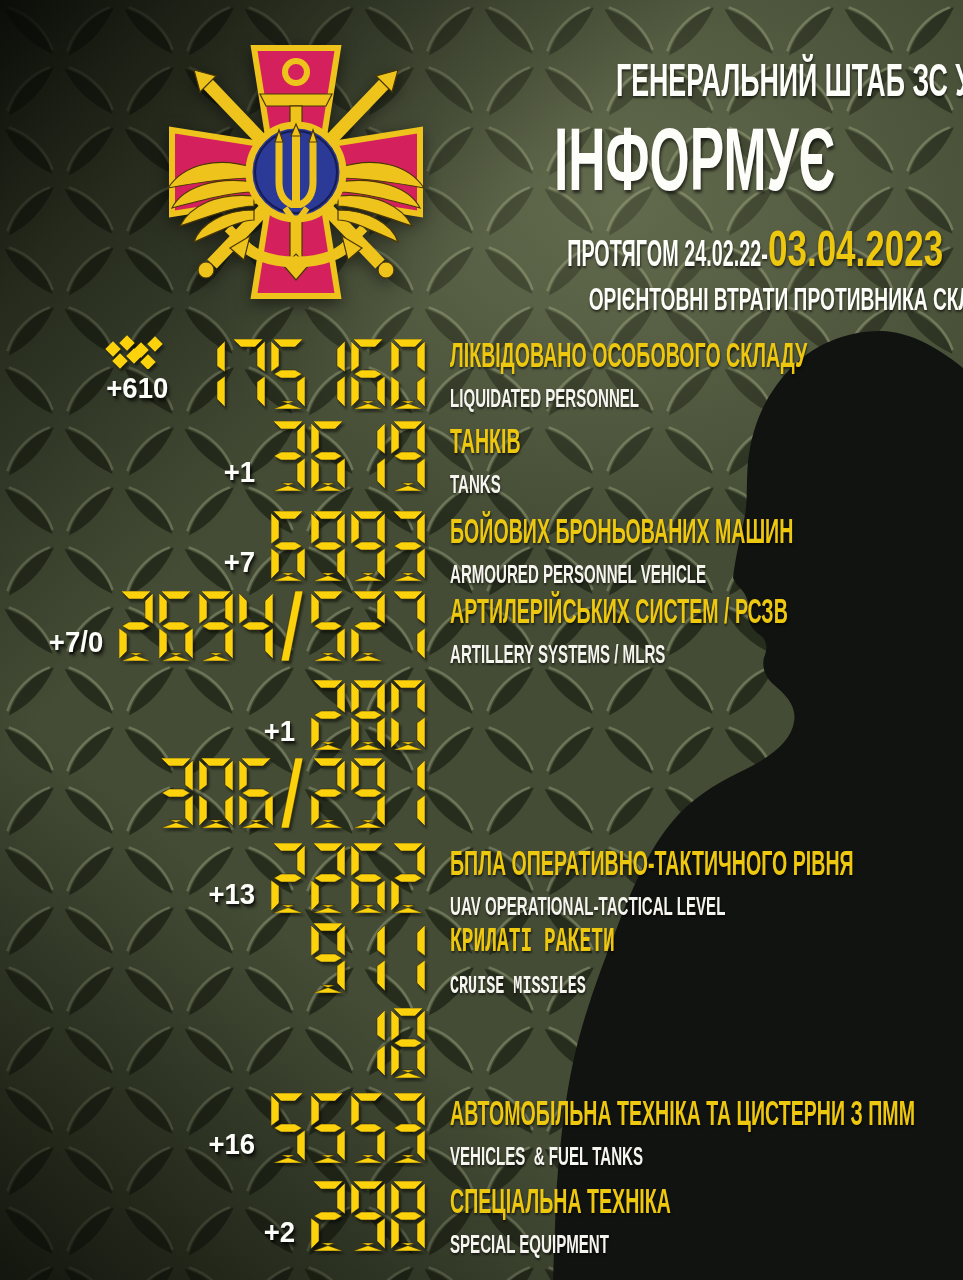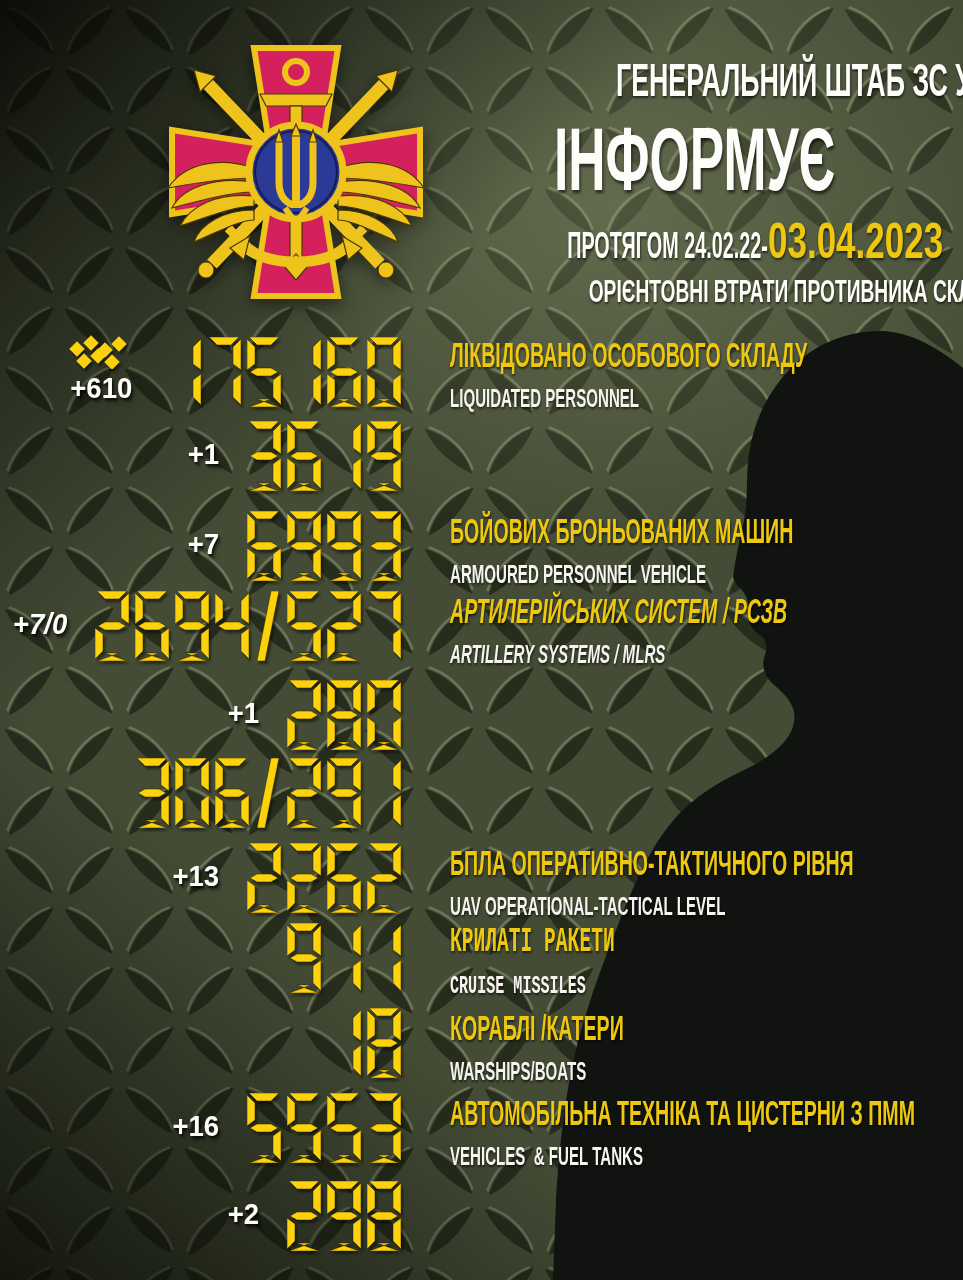--- a/index.html
+++ b/index.html
@@ -17,30 +17,30 @@
   #silhouette{position:absolute;left:0;top:0;}
 
   
   .cond{display:inline-block;white-space:nowrap;transform-origin:50% 50%;}
   .oL{transform-origin:0 50%;}
   .oR{transform-origin:100% 50%;}
 
   .header{position:absolute;left:445px;top:56px;width:500px;text-align:center;color:#fdfdf9;}
   .t1{font-size:47px;line-height:1;transform:scaleX(.57);text-shadow:1px 2px 3px rgba(0,0,0,.6);}
   .t2{font-size:89px;line-height:1;margin-top:12px;transform:scaleX(.58);text-shadow:2px 3px 4px rgba(0,0,0,.6);}
-  .dateline{margin-top:12px;line-height:1;white-space:nowrap;position:relative;left:-42px;}
+  .dateline{margin-top:20px;line-height:1;white-space:nowrap;position:relative;left:-42px;}
   .dp{font-size:36px;transform:scaleX(.55);text-shadow:1px 2px 3px rgba(0,0,0,.6);}
   .dd{font-size:50px;color:var(--yellow,#eec70f);transform:scaleX(.70);text-shadow:1px 2px 3px rgba(0,0,0,.6);}
   .dp,.dd{display:inline-block;vertical-align:baseline;}
   .t3{font-size:32px;line-height:1;margin-top:9px;transform:scaleX(.60);text-shadow:1px 2px 3px rgba(0,0,0,.6);}
 
   #emblem{position:absolute;left:166px;top:42px;filter:drop-shadow(0 5px 8px rgba(0,0,0,.5));}
 
   .row{position:absolute;left:0;width:963px;height:72px;}
-  .num{position:absolute;top:0;right:562px;display:flex;align-items:center;gap:28px;
+  .num{position:absolute;top:0;right:538px;display:flex;align-items:flex-end;gap:16px;
        filter:drop-shadow(2px 3px 1px rgba(0,0,0,.45));}
   .digits{display:flex;gap:6px;}
   .digits svg{display:block;}
   .inc{color:#fdfdf9;font-size:29px;line-height:1;margin-bottom:4px;transform:scaleX(.95);
        text-shadow:1px 2px 2px rgba(0,0,0,.55);}
   .stack{display:flex;flex-direction:column;align-items:flex-start;gap:5px;margin-bottom:2px;}
   .lab{position:absolute;left:450px;top:2px;line-height:1;}
   .ua{font-size:35px;color:var(--yellow,#eec70f);transform:scaleX(.56);
       text-shadow:1px 2px 3px rgba(0,0,0,.6);display:block;}
   .en{font-size:26px;color:#f6f4ef;margin-top:13px;transform:scaleX(.58);white-space:pre;
@@ -242,20 +242,24 @@
             <svg width="34" height="70" viewBox="0 0 34 70">
               <polygon points="2,0 32,0 24,8 10,8" fill="var(--digit)" stroke="rgba(40,32,4,.5)"></polygon>
               <polygon points="34,2 34,33 26,27 26,10" fill="var(--digit)" stroke="rgba(40,32,4,.5)"></polygon>
               <polygon points="34,37 34,68 26,60 26,43" fill="var(--digit)" stroke="rgba(40,32,4,.5)"></polygon>
               <polygon points="2,70 32,70 10,62 24,62" fill="var(--digit)" stroke="rgba(40,32,4,.5)"></polygon>
               <polygon points="0,2 8,10 8,27 0,33" fill="var(--digit)" stroke="rgba(40,32,4,.5)"></polygon>
               <polygon points="3,35 10,31 24,31 31,35 24,39 10,39" fill="var(--digit)" stroke="rgba(40,32,4,.5)"></polygon>
             </svg>
           </div>
         </div>
+        <div class="lab">
+          <span class="ua cond oL">ТАНКІВ</span>
+          <span class="en cond oL">TANKS</span>
+        </div>
       </div>
       <div class="row" style="top: 511px;">
         <div class="num">
           <span class="inc cond oR">+7</span>
           <div class="digits">
             <svg width="34" height="70" viewBox="0 0 34 70">
               <polygon points="2,0 32,0 24,8 10,8" fill="var(--digit)" stroke="rgba(40,32,4,.5)"></polygon>
               <polygon points="0,2 8,10 8,27 0,33" fill="var(--digit)" stroke="rgba(40,32,4,.5)"></polygon>
               <polygon points="3,35 10,31 24,31 31,35 24,39 10,39" fill="var(--digit)" stroke="rgba(40,32,4,.5)"></polygon>
               <polygon points="0,37 8,43 8,60 0,68" fill="var(--digit)" stroke="rgba(40,32,4,.5)"></polygon>
@@ -285,21 +289,21 @@
               <polygon points="34,37 34,68 26,60 26,43" fill="var(--digit)" stroke="rgba(40,32,4,.5)"></polygon>
               <polygon points="2,70 32,70 10,62 24,62" fill="var(--digit)" stroke="rgba(40,32,4,.5)"></polygon>
             </svg>
           </div>
         </div>
         <div class="lab">
           <span class="ua cond oL">БОЙОВИХ БРОНЬОВАНИХ МАШИН</span>
           <span class="en cond oL">ARMOURED PERSONNEL VEHICLE</span>
         </div>
       </div>
-      <div class="row" style="top: 591px; font-style: italic;">
+      <div class="row" style="top: 591px;">
         <div class="num">
           <span class="inc cond oR">+7/0</span>
           <div class="digits">
             <svg width="34" height="70" viewBox="0 0 34 70">
               <polygon points="2,0 32,0 24,8 10,8" fill="var(--digit)" stroke="rgba(40,32,4,.5)"></polygon>
               <polygon points="34,2 34,33 26,27 26,10" fill="var(--digit)" stroke="rgba(40,32,4,.5)"></polygon>
               <polygon points="3,35 10,31 24,31 31,35 24,39 10,39" fill="var(--digit)" stroke="rgba(40,32,4,.5)"></polygon>
               <polygon points="0,37 8,43 8,60 0,68" fill="var(--digit)" stroke="rgba(40,32,4,.5)"></polygon>
               <polygon points="2,70 32,70 10,62 24,62" fill="var(--digit)" stroke="rgba(40,32,4,.5)"></polygon>
             </svg>
@@ -513,24 +517,20 @@
               <polygon points="2,0 32,0 24,8 10,8" fill="var(--digit)" stroke="rgba(40,32,4,.5)"></polygon>
               <polygon points="34,2 34,33 26,27 26,10" fill="var(--digit)" stroke="rgba(40,32,4,.5)"></polygon>
               <polygon points="34,37 34,68 26,60 26,43" fill="var(--digit)" stroke="rgba(40,32,4,.5)"></polygon>
               <polygon points="2,70 32,70 10,62 24,62" fill="var(--digit)" stroke="rgba(40,32,4,.5)"></polygon>
               <polygon points="0,37 8,43 8,60 0,68" fill="var(--digit)" stroke="rgba(40,32,4,.5)"></polygon>
               <polygon points="0,2 8,10 8,27 0,33" fill="var(--digit)" stroke="rgba(40,32,4,.5)"></polygon>
               <polygon points="3,35 10,31 24,31 31,35 24,39 10,39" fill="var(--digit)" stroke="rgba(40,32,4,.5)"></polygon>
             </svg>
           </div>
         </div>
-        <div class="lab">
-          <span class="ua cond oL">КОРАБЛІ /КАТЕРИ</span>
-          <span class="en cond oL">WARSHIPS/BOATS</span>
-        </div>
       </div>
       <div class="row" style="top: 1093px; padding-left: 38px;">
         <div class="num">
           <span class="inc cond oR">+16</span>
           <div class="digits">
             <svg width="34" height="70" viewBox="0 0 34 70">
               <polygon points="2,0 32,0 24,8 10,8" fill="var(--digit)" stroke="rgba(40,32,4,.5)"></polygon>
               <polygon points="0,2 8,10 8,27 0,33" fill="var(--digit)" stroke="rgba(40,32,4,.5)"></polygon>
               <polygon points="3,35 10,31 24,31 31,35 24,39 10,39" fill="var(--digit)" stroke="rgba(40,32,4,.5)"></polygon>
               <polygon points="34,37 34,68 26,60 26,43" fill="var(--digit)" stroke="rgba(40,32,4,.5)"></polygon>
@@ -587,15 +587,19 @@
               <polygon points="2,0 32,0 24,8 10,8" fill="var(--digit)" stroke="rgba(40,32,4,.5)"></polygon>
               <polygon points="34,2 34,33 26,27 26,10" fill="var(--digit)" stroke="rgba(40,32,4,.5)"></polygon>
               <polygon points="34,37 34,68 26,60 26,43" fill="var(--digit)" stroke="rgba(40,32,4,.5)"></polygon>
               <polygon points="2,70 32,70 10,62 24,62" fill="var(--digit)" stroke="rgba(40,32,4,.5)"></polygon>
               <polygon points="0,37 8,43 8,60 0,68" fill="var(--digit)" stroke="rgba(40,32,4,.5)"></polygon>
               <polygon points="0,2 8,10 8,27 0,33" fill="var(--digit)" stroke="rgba(40,32,4,.5)"></polygon>
               <polygon points="3,35 10,31 24,31 31,35 24,39 10,39" fill="var(--digit)" stroke="rgba(40,32,4,.5)"></polygon>
             </svg>
           </div>
         </div>
+        <div class="lab">
+          <span class="ua cond oL">СПЕЦІАЛЬНА ТЕХНІКА</span>
+          <span class="en cond oL">SPECIAL EQUIPMENT</span>
+        </div>
       </div>
     </div>
 </div>
 
 </body></html>

